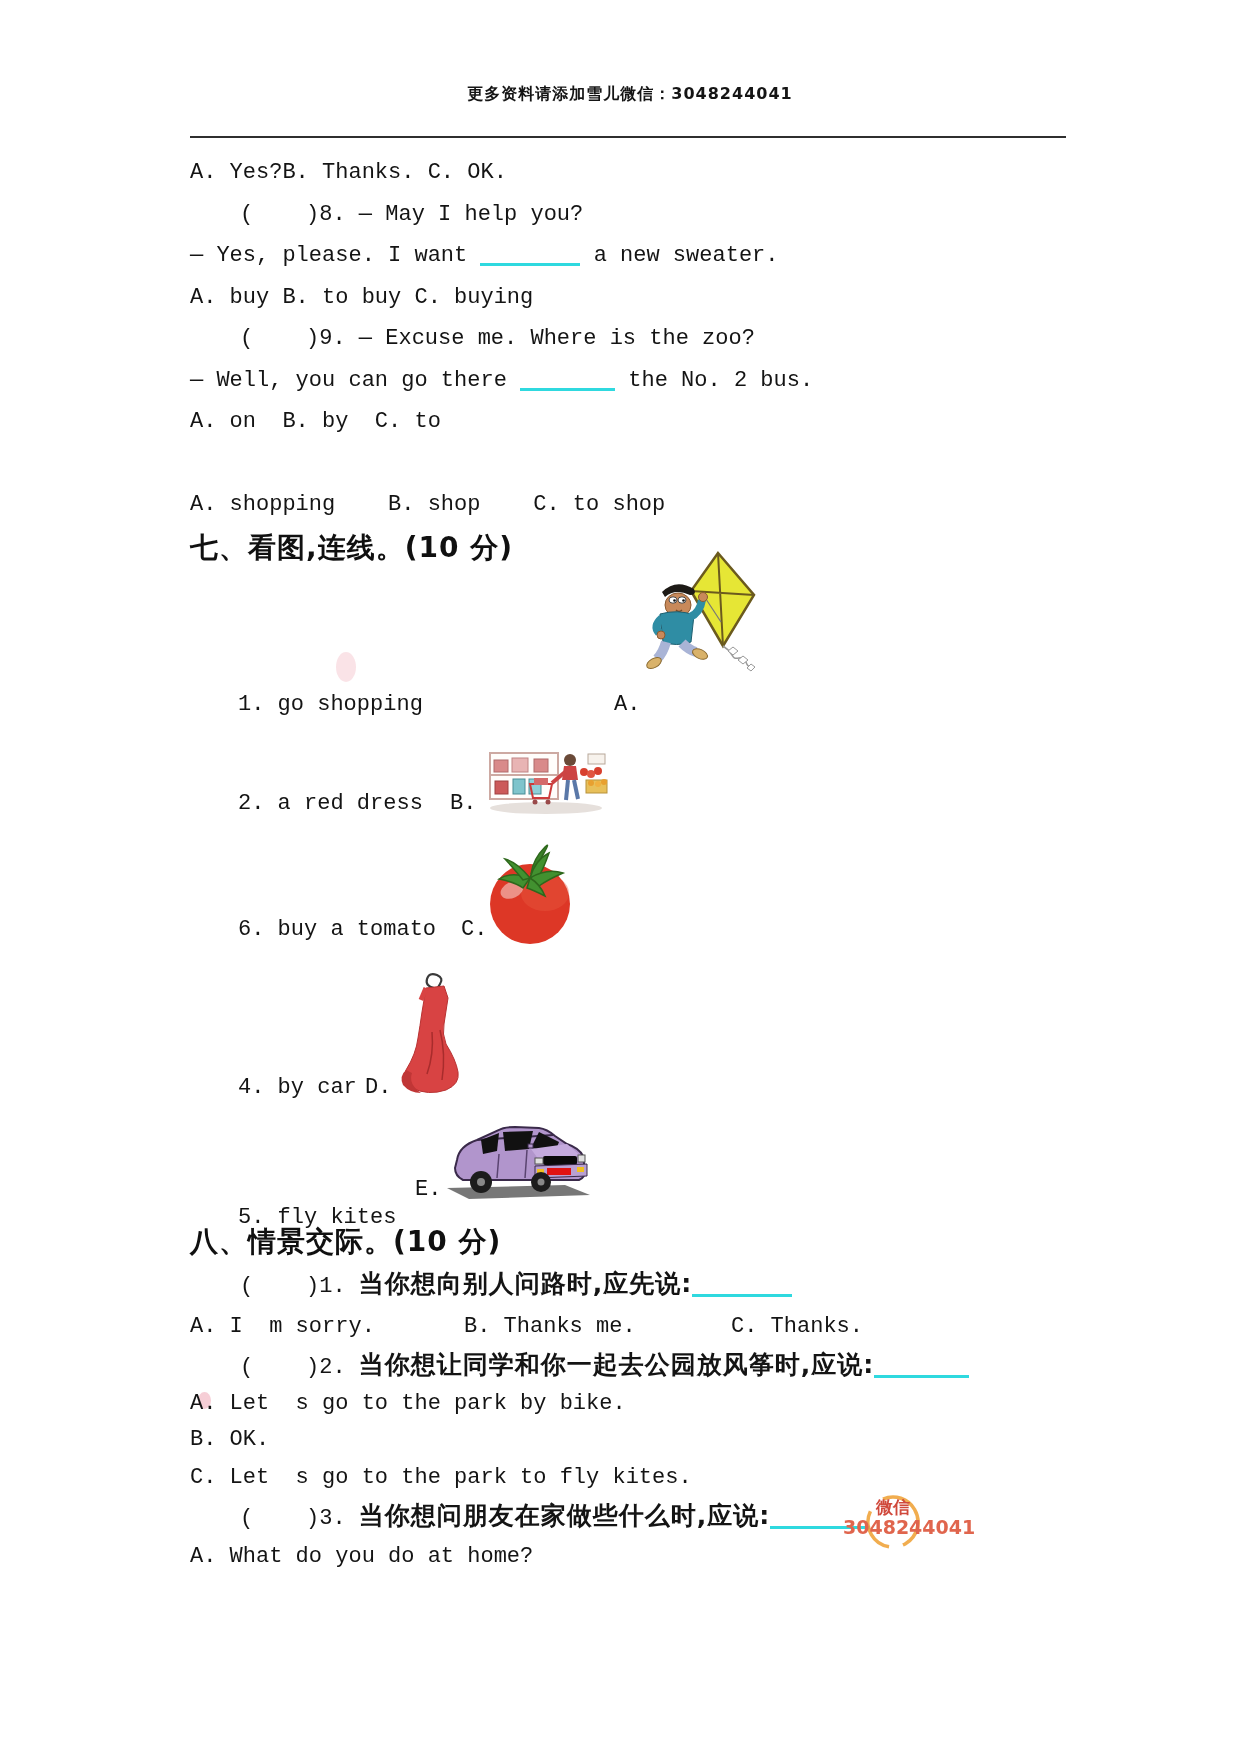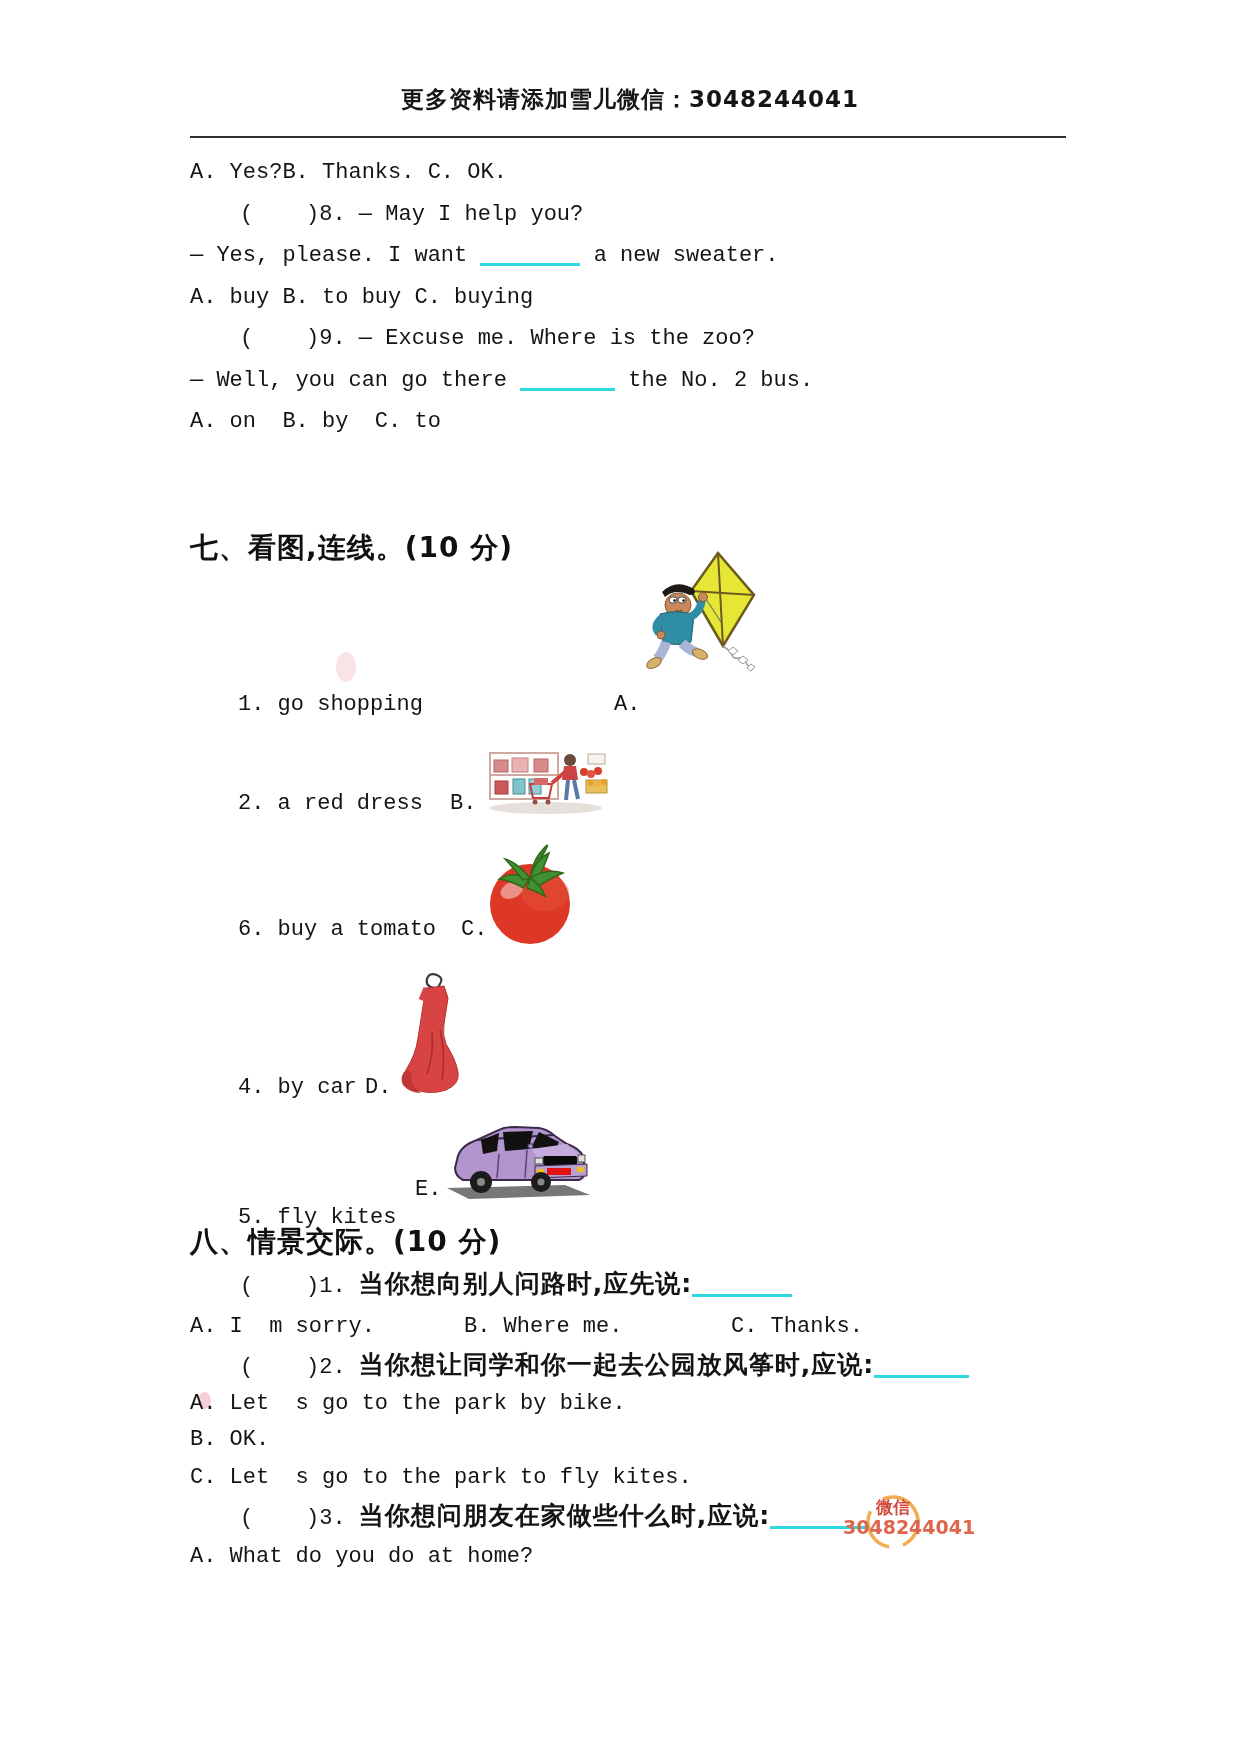--- a/index.html
+++ b/index.html
@@ -1,19 +1,19 @@
 <!DOCTYPE html>
 <html><head>
 <meta charset="utf-8">
 <style>
   html,body{margin:0;padding:0;background:#fff;}
   .page{position:relative;width:1239px;height:1753px;background:#ffffff;overflow:hidden;
         font-family:"Liberation Mono",monospace;color:#141414;}
   .hdr{position:absolute;top:84px;left:240px;width:780px;text-align:center;
-       font-family:"DejaVu Sans",sans-serif;font-weight:700;font-size:23px;color:#151515;letter-spacing:1px;}
+       font-family:"DejaVu Sans",sans-serif;font-weight:700;font-size:16px;color:#151515;letter-spacing:1px;}
   .hrline{position:absolute;top:136px;left:190px;width:876px;height:2px;background:#2f2f2f;}
   .ln{position:absolute;white-space:pre;font-size:22px;line-height:28px;}
   .sec-title{position:absolute;white-space:pre;font-family:"DejaVu Sans",sans-serif;font-weight:700;
              font-size:28px;color:#101010;letter-spacing:1px;}
   .zh{font-family:"DejaVu Sans",sans-serif;font-weight:700;font-size:25px;letter-spacing:1px;}
   .blank{display:inline-block;height:20px;border-bottom:3px solid #2fd9df;vertical-align:-5px;}
   .letter{position:absolute;white-space:pre;font-size:22px;line-height:28px;}
   .img{position:absolute;}
   .pink{position:absolute;background:#f2b9c4;border-radius:50%;}
   .wm{position:absolute;left:843px;top:1492px;width:124px;height:64px;}
@@ -31,20 +31,21 @@
   <div class="hdr">更多资料请添加雪儿微信：3048244041</div>
   <div class="hrline"></div>
 
   <div class="ln" style="left:190px;top:159px">A. Yes?B. Thanks. C. OK.</div>
   <div class="ln" style="left:240px;top:201px">(    )8. — May I help you?</div>
   <div class="ln" style="left:190px;top:242px"><span>— Yes, please. I want </span><span class="blank" style="width:100px"></span><span> a new sweater.</span></div>
   <div class="ln" style="left:190px;top:284px">A. buy B. to buy C. buying</div>
   <div class="ln" style="left:240px;top:325px">(    )9. — Excuse me. Where is the zoo?</div>
   <div class="ln" style="left:190px;top:367px"><span>— Well, you can go there </span><span class="blank" style="width:95px"></span><span> the No. 2 bus.</span></div>
   <div class="ln" style="left:190px;top:408px">A. on  B. by  C. to</div>
+  <div class="ln" style="left:190px;top:491px">A. shopping    B. shop    C. to shop</div>
 
   <div class="sec-title" style="left:190px;top:529px">七、看图,连线。(10 分)</div>
 
   <div class="pink" style="left:336px;top:652px;width:20px;height:30px;opacity:.4"></div>
 
   <div class="ln" style="left:238px;top:691px">1. go shopping</div>
   <div class="letter" style="left:614px;top:691px">A.</div>
   <div class="ln" style="left:238px;top:790px">2. a red dress</div>
   <div class="letter" style="left:450px;top:790px">B.</div>
   <div class="ln" style="left:238px;top:916px">6. buy a tomato</div>
@@ -162,21 +163,21 @@
       <path d="M56,32 L54,56 M84,28 L82,56" stroke="#5a4470" stroke-width="1.5" fill="none"></path>
       <rect x="85" y="22" width="5" height="4" fill="#b195cc" stroke="#3a2a4a"></rect>
     </svg>
   </div>
 
   <div class="sec-title" style="left:190px;top:1223px">八、情景交际。(10 分)</div>
 
   <div class="ln" style="left:240px;top:1270px"><span>(    )1. </span><span class="zh">当你想向别人问路时,应先说:</span><span class="blank" style="width:100px"></span></div>
 
   <div class="ln" style="left:190px;top:1313px">A. I  m sorry.</div>
-  <div class="ln" style="left:464px;top:1313px">B. Where me.</div>
+  <div class="ln" style="left:464px;top:1313px">B. Thanks me.</div>
   <div class="ln" style="left:731px;top:1313px">C. Thanks.</div>
 
   <div class="ln" style="left:240px;top:1351px"><span>(    )2. </span><span class="zh">当你想让同学和你一起去公园放风筝时,应说:</span><span class="blank" style="width:95px"></span></div>
 
   <div class="pink" style="left:198px;top:1392px;width:13px;height:17px;opacity:.7"></div>
   <div class="ln" style="left:190px;top:1390px">A. Let  s go to the park by bike.</div>
   <div class="ln" style="left:190px;top:1426px">B. OK.</div>
   <div class="ln" style="left:190px;top:1464px">C. Let  s go to the park to fly kites.</div>
 
   <div class="ln" style="left:240px;top:1502px"><span>(    )3. </span><span class="zh">当你想问朋友在家做些什么时,应说:</span><span class="blank" style="width:100px"></span></div>

